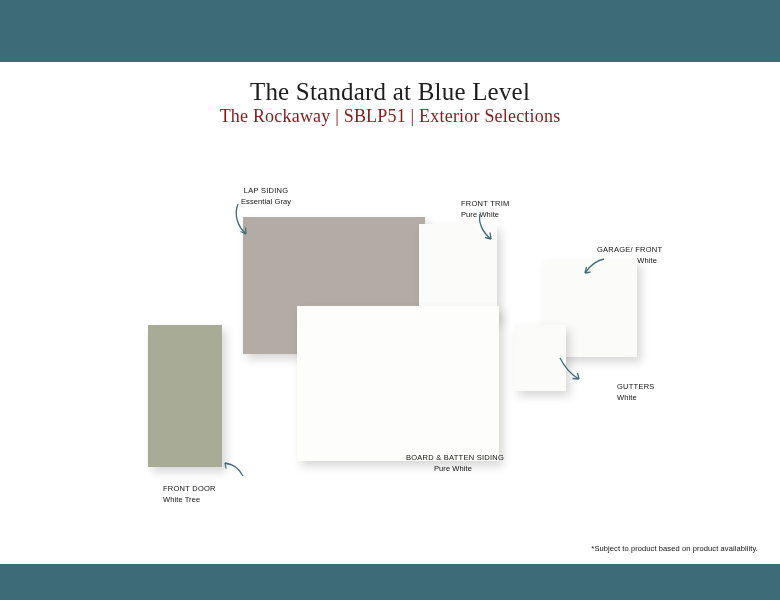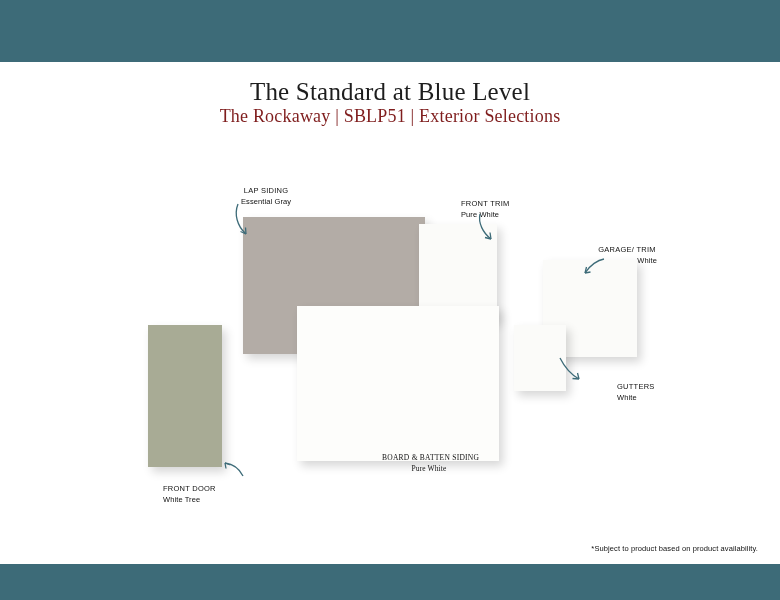--- a/index.html
+++ b/index.html
@@ -97,21 +97,21 @@
   }
   .label .ln1 { letter-spacing: 0.25px; text-align: center; }
   .label .ln2 { letter-spacing: 0.1px; }
   .label.center { text-align: center; }
   .label.right { text-align: right; }
 
   #label-lap-siding { left: 241px; top: 186px; }
   #label-cement-trim { left: 461px; top: 199px; }
   #label-garage-trim { left: 597px; top: 245px; text-align: right; width: 60px; }
   #label-gutters { left: 569px; top: 382px; margin-left: 48px; }
-  #label-board-batten { left: 382px; top: 453px; text-align: center; width: 94px; font-family: Liberation Serif, serif; }
+  #label-board-batten { left: 406px; top: 453px; text-align: center; width: 94px; }
   #label-front-door { left: 163px; top: 484px; }
 
   
   .arrow {
     position: absolute;
     overflow: visible;
   }
 
   
   .footnote {
@@ -148,21 +148,21 @@
     <div class="ln1">LAP SIDING</div>
     <div class="ln2">Essential Gray</div>
   </div>
 
   <div class="label" id="label-cement-trim">
     <div class="ln1">FRONT TRIM</div>
     <div class="ln2">Pure White</div>
   </div>
 
   <div class="label right" id="label-garage-trim">
-    <div class="ln1">GARAGE/ TRIM</div>
+    <div class="ln1">GARAGE/ FRONT</div>
     <div class="ln2">White</div>
   </div>
 
   <div class="label" id="label-gutters">
     <div class="ln1">GUTTERS</div>
     <div class="ln2">White</div>
   </div>
 
   <div class="label center" id="label-board-batten">
     <div class="ln1">BOARD &amp; BATTEN SIDING</div>

